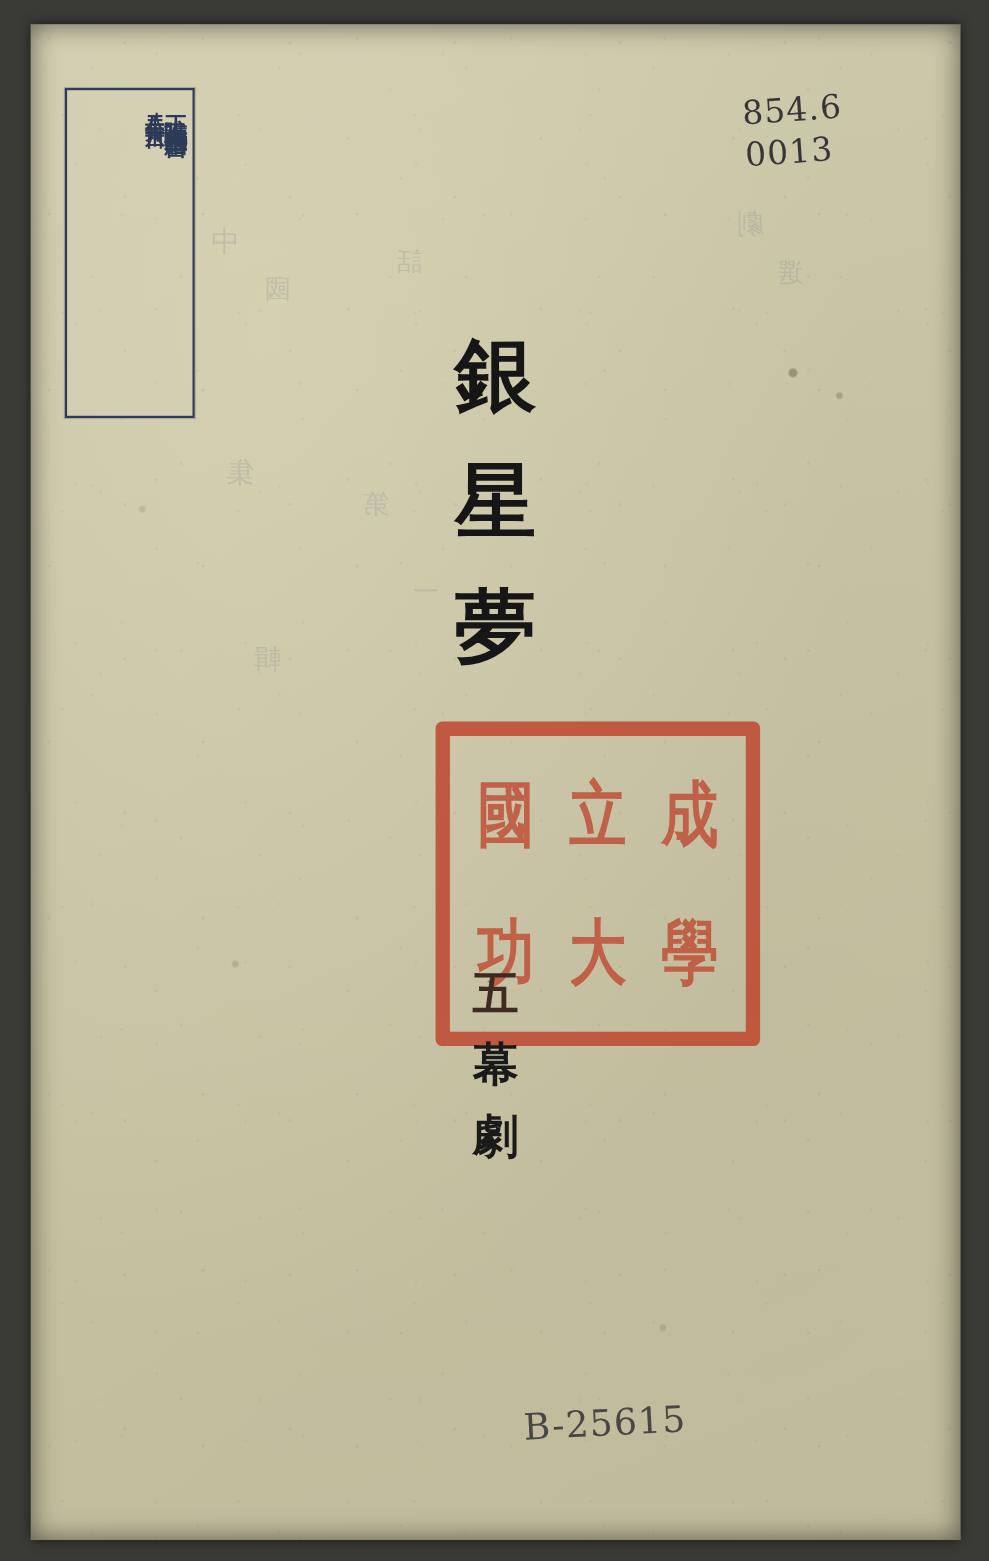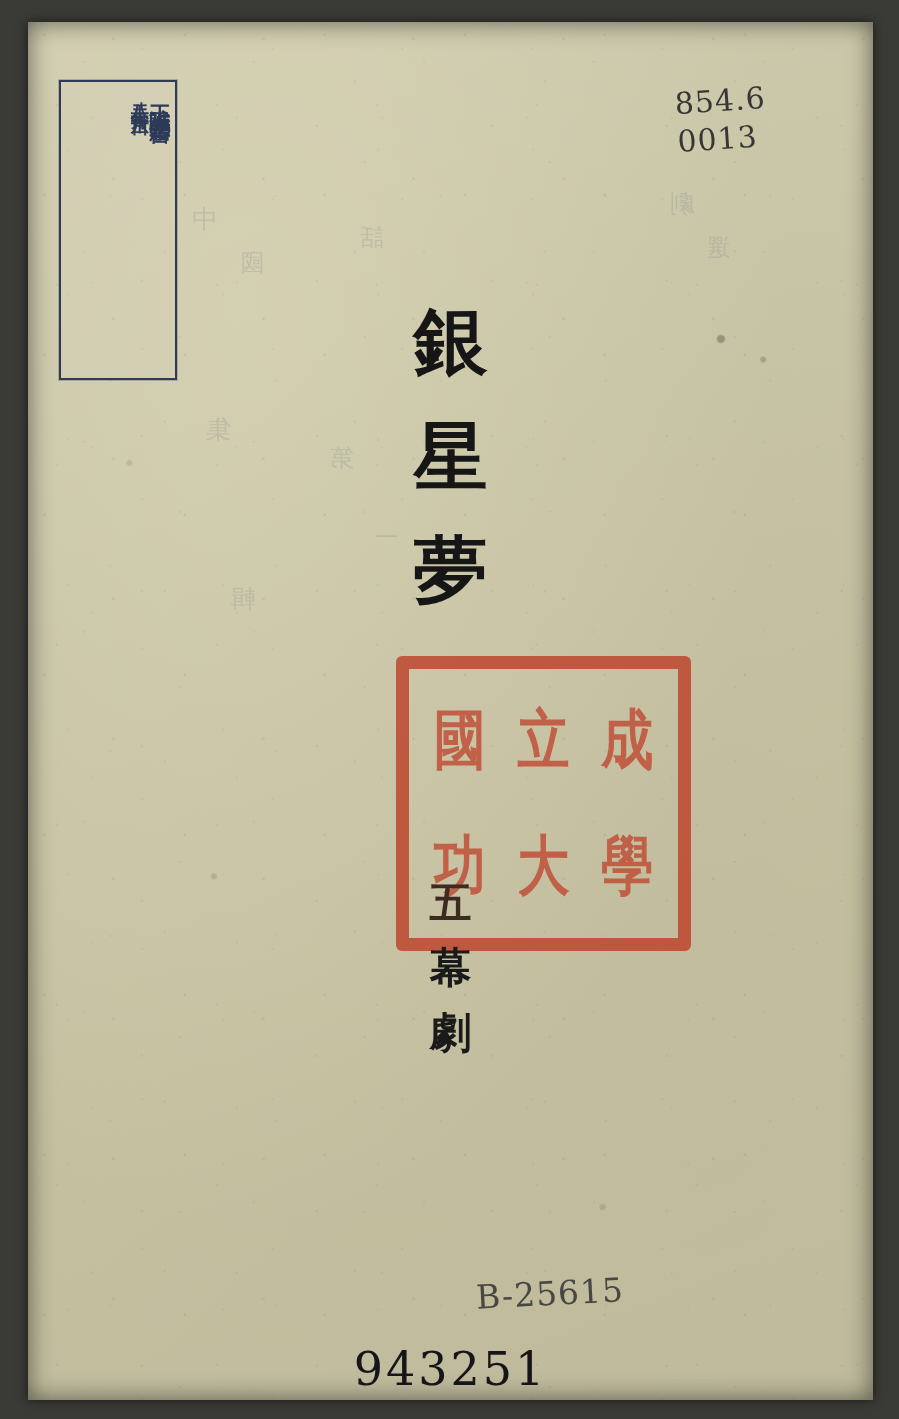--- a/index.html
+++ b/index.html
@@ -264,16 +264,15 @@
     </div>
 
     <div id="subtitle">
       <span class="ch first">五</span>
       <span class="ch">幕</span>
       <span class="ch">劇</span>
     </div>
 
     <div id="pencil-mark">B-25615</div>
 
-    <div id="accession">943251</div>
 
   </div>
 </div>
 
 </body></html>

